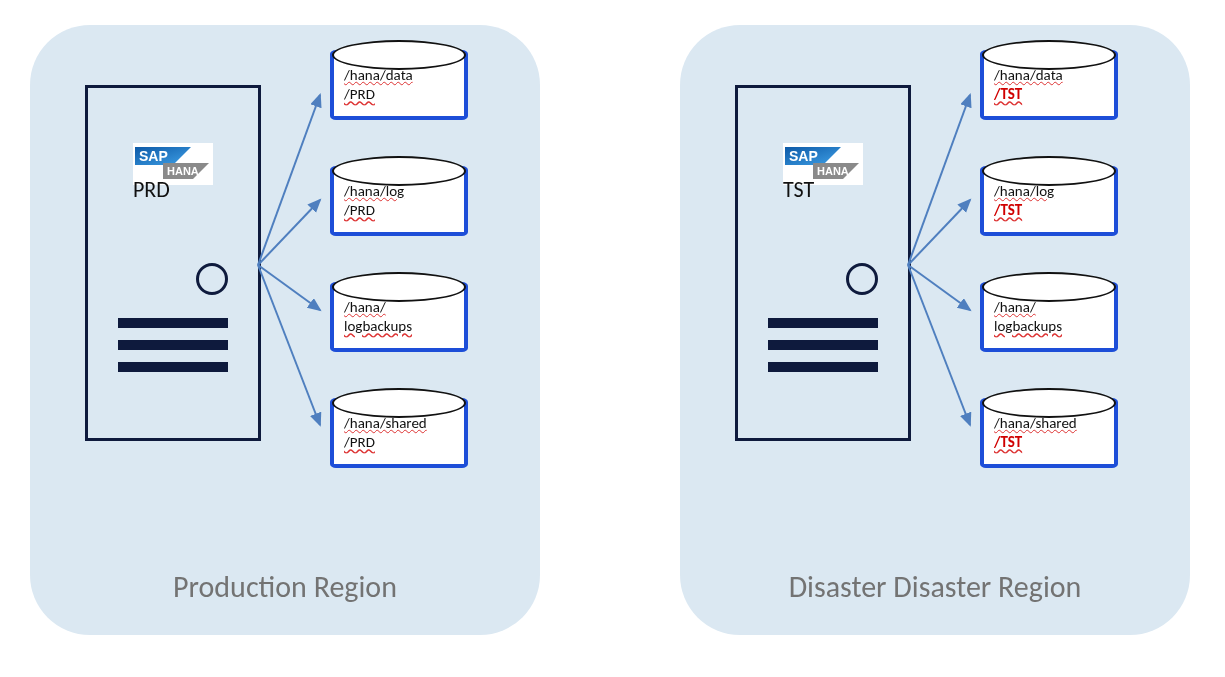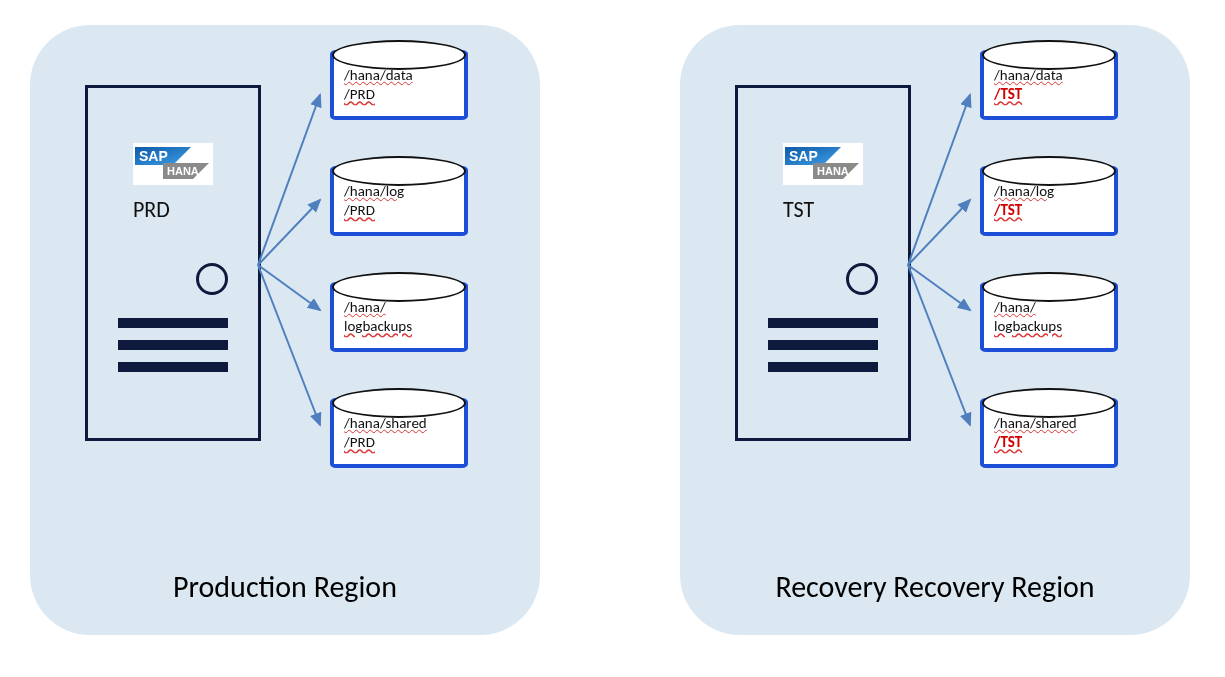--- a/index.html
+++ b/index.html
@@ -24,21 +24,21 @@
   .region.prod { left: 30px; top: 25px; }
   .region.dr   { left: 680px; top: 25px; }
 
   .region-title {
     position: absolute;
     bottom: 30px;
     left: 0;
     right: 0;
     text-align: center;
     font-size: 30px;
-    color: #000000;
+    color: #737373;
   }
 
   
   .server {
     position: absolute;
     left: 55px;
     top: 60px;
     width: 170px;
     height: 350px;
     border: 3px solid #0e1a3d;
@@ -53,21 +53,21 @@
     background: #f9a8d4;
   }
   .sap-logo {
     width: 100%;
     height: 100%;
     display: block;
   }
   .server .sid {
     position: absolute;
     left: 45px;
-    top: 108px;
+    top: 88px;
     font-size: 22px;
     color: #111;
   }
   .server .knob {
     position: absolute;
     left: 108px;
     top: 175px;
     width: 26px;
     height: 26px;
     border: 3px solid #0e1a3d;
@@ -216,21 +216,21 @@
       <div class="disk">
         <div class="label">
           <span class="line1">/hana/shared</span><br>
           <span class="sid2">/PRD</span>
         </div>
       </div>
     </div>
   </div>
 
   <div class="region dr">
-    <div class="region-title">Recovery Recovery Region</div>
+    <div class="region-title">Disaster Disaster Region</div>
 
     <div class="server">
       <div class="logo">
         <svg class="sap-logo" viewBox="0 0 80 42">
           <defs>
             <linearGradient id="g2" x1="0" y1="0" x2="1" y2="1">
               <stop offset="0%" stop-color="#0d5aa8"></stop>
               <stop offset="100%" stop-color="#3fa0e6"></stop>
             </linearGradient>
           </defs>

